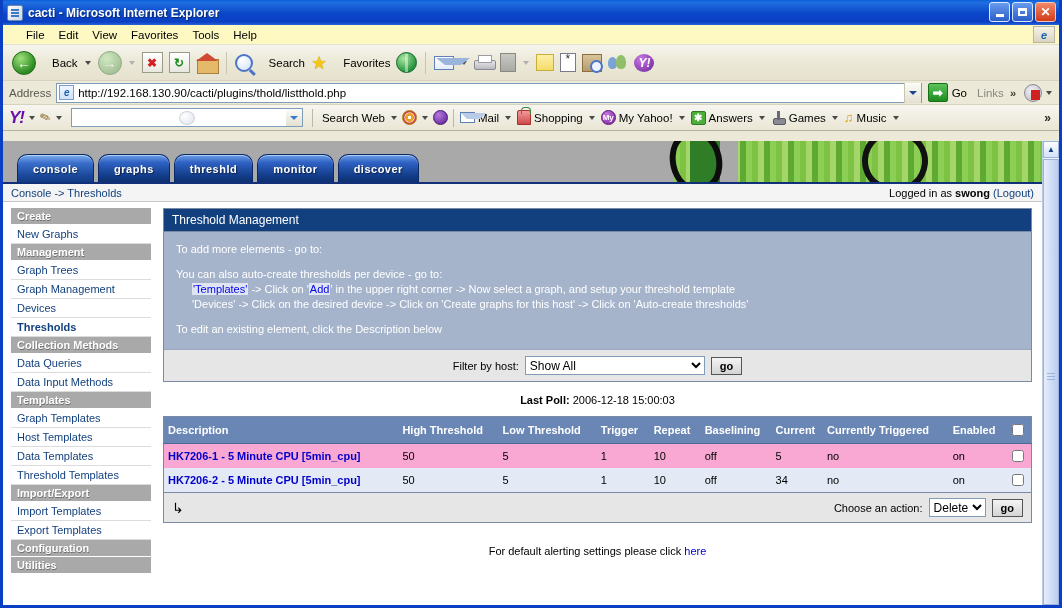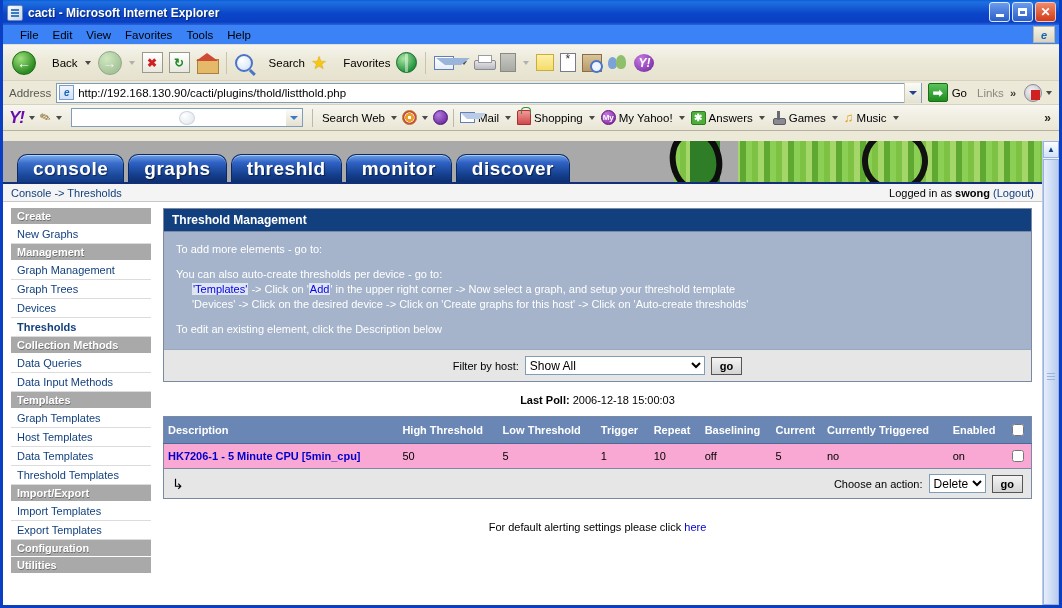--- a/index.html
+++ b/index.html
@@ -61,22 +61,22 @@
     display: flex; align-items: center; justify-content: center;
     position: relative; cursor: pointer;
   }
   .tb-btn.close { background: linear-gradient(180deg,#f08a6a,#d13b18); border-color:#f7c7b8; }
   .tb-btn .g-min { width:8px;height:3px;background:#fff;margin-top:6px; }
   .tb-btn .g-max { width:9px;height:8px;border:2px solid #fff;border-top-width:3px; }
   .tb-btn .g-cls { font-size:12px; line-height:1; }
 
   
   #menubar {
-    height: 20px; background:#3b82f6;
-    display:flex; align-items:center; padding-left:10px;
+    height: 20px; background:#fef9c3;
+    display:flex; align-items:center; padding-left:16px;
     border-bottom: 1px solid #e4e1d2;
     position: relative;
   }
   #menubar .mi { padding: 2px 7px; font-size: 11.5px; color:#000; cursor:default; }
   #menubar .ie-logo {
     position:absolute; right:4px; top:1px; width:22px;height:17px;
     background: linear-gradient(180deg,#f5f3e6,#d8d4c0);
     border:1px solid #b9b5a0;
     display:flex;align-items:center;justify-content:center;
   }
@@ -245,21 +245,21 @@
   }
   #cacti-banner .leaf1 { left:38px; transform:rotate(-12deg); border-color:#0d0d0d; }
   #cacti-banner .leaf2 { left:230px; width:66px; transform:rotate(6deg); }
   #cacti-banner .gap1 { position:absolute; left:0px; top:0; width:42px; height:41px; background:#a9a9a9; }
   #cacti-banner .gap2 { position:absolute; left:88px; top:0; width:18px; height:41px; background:#a9a9a9;}
   #cacti-banner .dark1{ position:absolute;left:58px;top:0;width:30px;height:41px;background:#2f7d26;}
   .tabs { position:absolute; left:14px; bottom:0; display:flex; align-items:flex-end; gap:4px; z-index:3; }
   .tab {
     height:28px; padding:12px 15px;
     display:flex; align-items:center; justify-content:center;
-    color:#fff; font-weight:bold; font-size:19px;
+    color:#fff; font-weight:bold; font-size:11px;
     letter-spacing:0.5px;
     border-radius:10px 10px 0 0;
     background: linear-gradient(180deg,#6ea0e8 0%, #2f62c4 28%, #15408f 72%, #0d2f70 100%);
     border:1px solid #0a2a66;
     border-bottom:none;
     text-shadow:1px 1px 1px rgba(0,0,0,.5);
     cursor:pointer;
     box-shadow: inset 0 1px 0 rgba(255,255,255,.45);
   }
   .tab.selected { background: linear-gradient(180deg,#7fb0f0 0%, #3a6ecb 30%, #1b4a9c 75%, #123b84 100%); }
@@ -286,21 +286,21 @@
     padding:3px 6px; font-size:11px; color:#12407e;
     border-bottom:1px solid #dcdcdc; cursor:pointer;
     background:#fff;
   }
   .menu-item.current { font-weight:bold; color:#12407e; }
 
   #maincol { flex:1; margin:0 10px 0 12px; }
 
   .panel { border:1px solid #7a8aa5; background:#a5b4cb; }
   .panel-title {
-    background:#12407e; color:#fff; font-weight:bold; font-size:12px;
+    background:#12407e; color:#fff; font-weight:normal; font-size:12px;
     padding:4px 8px;
     border-bottom:1px solid #7a8aa5;
   }
   .panel-body { padding:10px 12px 12px 12px; color:#fff; font-size:11px; line-height:15px; background:#a5b4cb;}
   .panel-body .para { margin-bottom:10px; }
   .panel-body .indent { padding-left:16px; }
   .panel-body .lnk { color:#0000ee; background:#dfe6f2; padding:0 1px; }
   .panel-body .lnk2 { color:#0000ee; background:#dfe6f2; padding:0 1px; }
   .filterbar {
     background:#e6e6e6; border-top:1px solid #9aa8c0;
@@ -583,22 +583,22 @@
         </span>
       </div>
 
       <div id="bodywrap">
 
         <div id="sidebar">
           <div class="menu-head">Create</div>
           <div class="menu-item">New Graphs</div>
 
           <div class="menu-head">Management</div>
+          <div class="menu-item">Graph Trees</div>
           <div class="menu-item">Graph Management</div>
-          <div class="menu-item">Graph Trees</div>
           <div class="menu-item">Devices</div>
           <div class="menu-item current">Thresholds</div>
 
           <div class="menu-head">Collection Methods</div>
           <div class="menu-item">Data Queries</div>
           <div class="menu-item">Data Input Methods</div>
 
           <div class="menu-head">Templates</div>
           <div class="menu-item">Graph Templates</div>
           <div class="menu-item">Host Templates</div>
@@ -666,20 +666,32 @@
                 <td>50</td>
                 <td>5</td>
                 <td>1</td>
                 <td>10</td>
                 <td>off</td>
                 <td>5</td>
                 <td>no</td>
                 <td>on</td>
                 <td><input type="checkbox" class="rowcb" style=""></td>
               </tr>
+              <tr class="r1">
+                <td class="desc"><a href="#">HK7206-2 - 5 Minute CPU [5min_cpu]</a></td>
+                <td>50</td>
+                <td>5</td>
+                <td>1</td>
+                <td>10</td>
+                <td>off</td>
+                <td>34</td>
+                <td>no</td>
+                <td>on</td>
+                <td><input type="checkbox" class="rowcb" style=""></td>
+              </tr>
             </tbody>
           </table>
 
           <div class="actionbar">
             <span class="arrow">↳</span>
             <span class="right">
               <span class="calabel">Choose an action:</span>
               <select class="action-select">
                 <option>Delete</option>
               </select>

